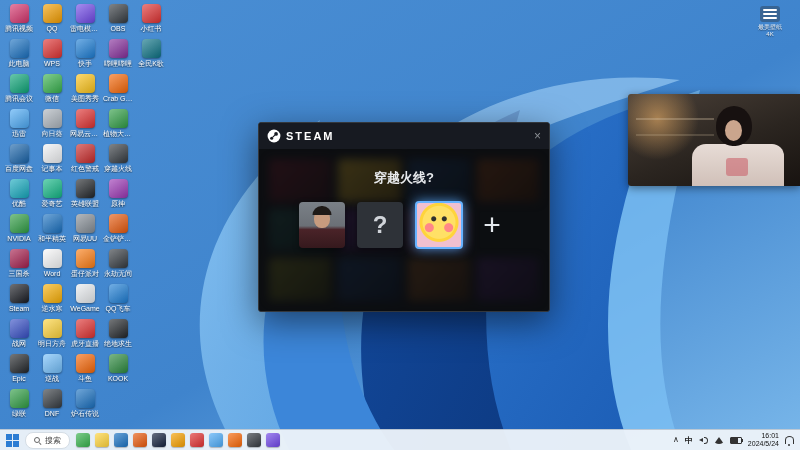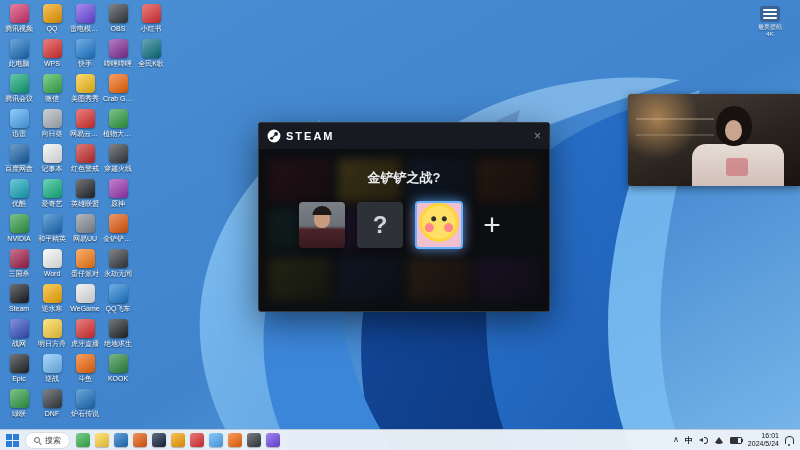--- a/index.html
+++ b/index.html
@@ -412,21 +412,21 @@
         <i></i>
         <i></i>
         <i></i>
         <i></i>
         <i></i>
         <i></i>
         <i></i>
         <i></i>
         <i></i>
     </div>
-    <div class="sd-heading">金铲铲之战?</div>
+    <div class="sd-heading">穿越火线?</div>
     <div class="sd-avatars" id="avatars">
         <div class="avatar photo"></div>
         <div class="avatar question">?</div>
         <div class="avatar cartoon selected"></div>
         <div class="avatar add">+</div>
       </div>
   </div>
 </div>
 
 <div class="taskbar">

